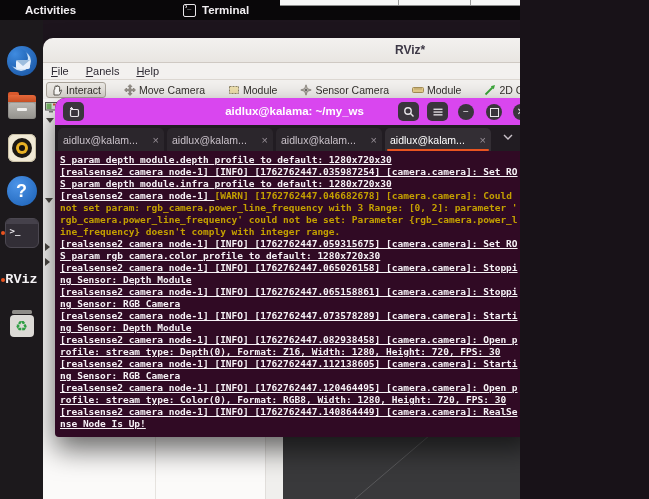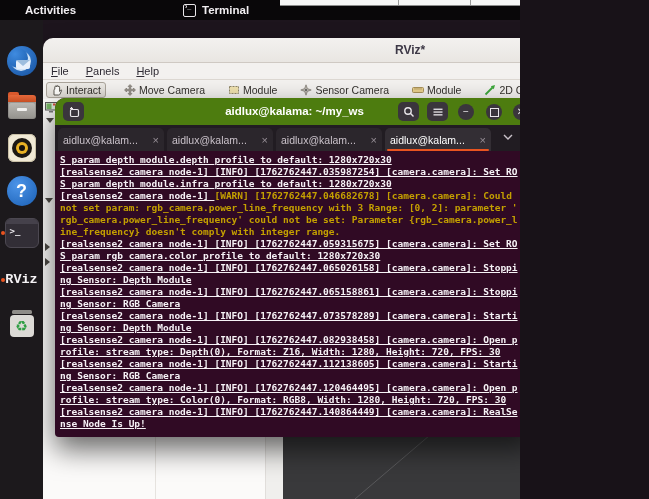--- a/index.html
+++ b/index.html
@@ -80,21 +80,21 @@
   .tri-right{position:absolute;width:0;height:0;border-top:4px solid transparent;border-bottom:4px solid transparent;border-left:5px solid #4d4a46;}
   #displays-icon{position:absolute;left:2px;top:2px;}
 
   
   #viewport{position:absolute;left:240px;top:61px;right:0;bottom:0;background:#39393b;}
   #viewport svg{position:absolute;left:0;top:0;}
 
   
   #terminal{position:absolute;left:55px;top:98px;width:479px;height:339px;border-radius:10px 10px 4px 4px;background:var(--termbg);
     box-shadow:0 12px 28px rgba(0,0,0,.6);z-index:10;overflow:hidden;}
-  #term-header{position:absolute;left:0;top:0;right:0;height:27px;background:#4d7c0f;border-bottom:5px solid #ef4444;}
+  #term-header{position:absolute;left:0;top:0;right:0;height:27px;background:#d946ef;border-bottom:5px solid #ef4444;}
   #term-title{position:absolute;left:0;right:0;top:0;line-height:27px;text-align:center;color:#ffffff;font-weight:700;font-size:11.5px;}
   .hbtn{position:absolute;top:4px;width:21px;height:19px;border-radius:5px;background:#3a353c;display:flex;align-items:center;justify-content:center;}
   .cbtn{position:absolute;top:6px;width:16px;height:16px;border-radius:50%;background:#3a353c;display:flex;align-items:center;justify-content:center;
     color:#e9e6ea;font-size:10px;line-height:16px;}
   #btn-newtab{left:8px;} #btn-search{left:343px;} #btn-menu{left:372px;}
   #btn-min{left:403px;} #btn-max{left:431px;} #btn-close{left:458px;}
   #btn-max i{width:7px;height:7px;border:1.2px solid #e9e6ea;display:block;}
   #term-tabbar{position:absolute;left:0;top:27px;right:0;height:26px;background:#211c22;display:flex;align-items:flex-end;padding-left:3px;}
   .tab{width:106px;height:23px;margin-right:3px;border-radius:5px 5px 0 0;background:#2b262c;display:flex;align-items:center;
     padding:0 5px;box-sizing:border-box;position:relative;}

